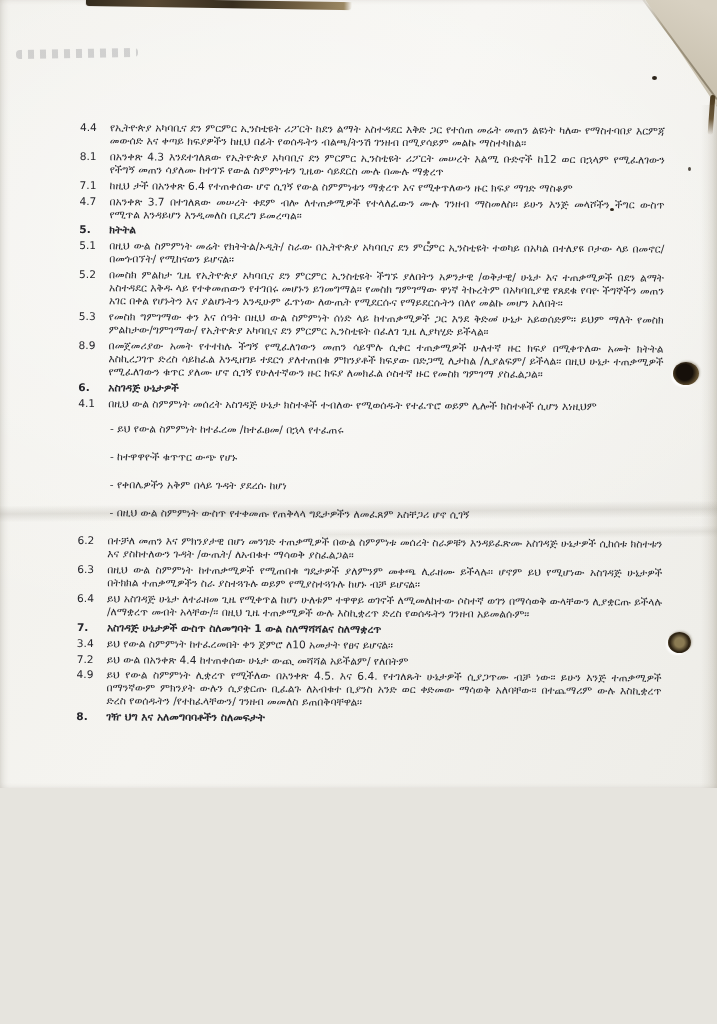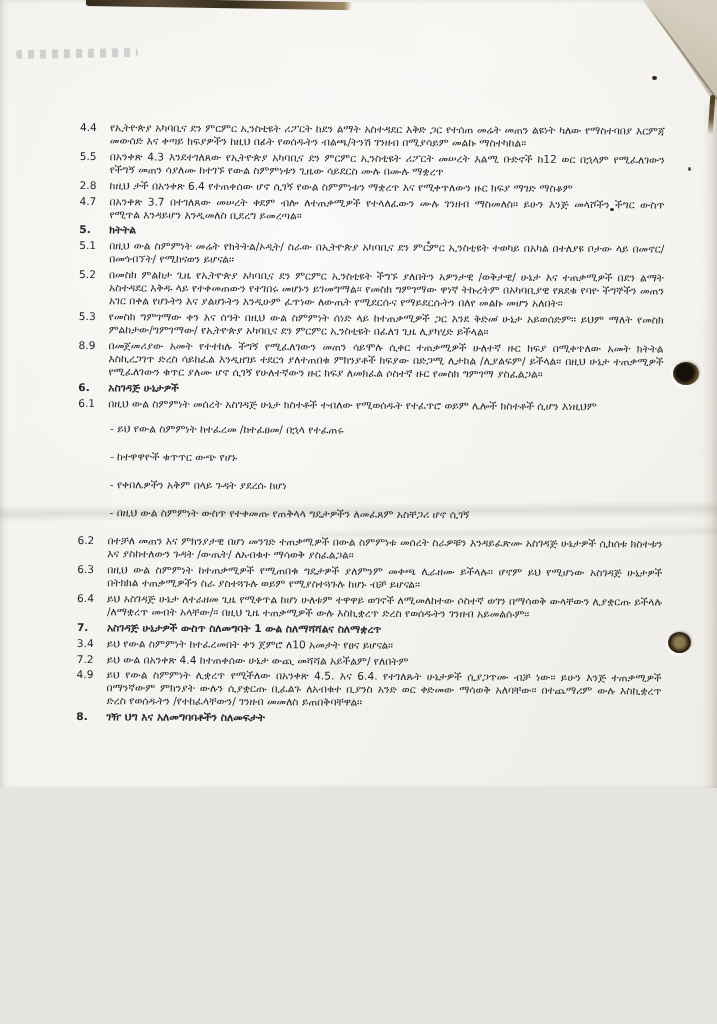--- a/index.html
+++ b/index.html
@@ -127,25 +127,25 @@
   <div class="speck s5"></div>
   <div class="speck s6"></div>
 
   <div class="textblock">
 
     <div class="item">
       <span class="num">4.4</span>
       <span class="txt">የኢትዮጵያ አካባቢና ደን ምርምር ኢንስቲዩት ሪፖርት ከደን ልማት አስተዳደር እቅድ ጋር የተሰጠ መሬት መጠን ልዩነት ካለው የማስተባበያ እርምጃ መውሰድ እና ቀጣይ ክፍያዎችን ከዚህ በፊት የወሰዱትን ብልጫ/ትንሽ ገንዘብ በሚያሳይም መልኩ ማስተካከል።</span>
     </div>
     <div class="item">
-      <span class="num">5.5</span>
+      <span class="num">8.1</span>
       <span class="txt">በአንቀጽ 4.3 እንደተገለጸው የኢትዮጵያ አካባቢና ደን ምርምር ኢንስቲዩት ሪፖርት መሠረት እልሚ ቡድኖች ከ12 ወር በኋላም የሚፈለገውን የችግኝ መጠን ሳያለሙ ከተገኙ የውል ስምምነቱን ጊዜው ሳይደርስ ሙሉ በሙሉ ማቋረጥ</span>
     </div>
     <div class="item">
-      <span class="num">2.8</span>
+      <span class="num">7.1</span>
       <span class="txt">ከዚህ ታች በአንቀጽ 6.4 የተጠቀሰው ሆኖ ሲገኝ የውል ስምምነቱን ማቋረጥ እና የሚቀጥለውን ዙር ክፍያ ማገድ ማስቆም</span>
     </div>
     <div class="item">
       <span class="num">4.7</span>
       <span class="txt">በአንቀጽ 3.7 በተገለጸው መሠረት ቀደም ብሎ ለተጠቃሚዎች የተላለፈውን ሙሉ ገንዘብ ማስመለስ። ይሁን እንጅ መላሾችን ችግር ውስጥ የሚጥል እንዳይሆን እንዲመለስ ቢደረግ ይመረጣል።</span>
     </div>
 
     <div class="item hdr">
       <span class="num">5.</span>
       <span class="txt">ክትትል</span>
@@ -165,21 +165,21 @@
     <div class="item">
       <span class="num">8.9</span>
       <span class="txt">በመጀመሪያው አመት የተተከሉ ችግኝ የሚፈለገውን መጠን ሳይሞሉ ሲቀር ተጠቃሚዎች ሁለተኛ ዙር ክፍያ በሚቀጥለው አመት ክትትል እስኪረጋገጥ ድረስ ሳይከፈል እንዲዘገይ ተደርጎ ያለተጠበቁ ምክንያቶች ክፍያው በድጋሚ ሊታከል /ሊያልፍም/ ይችላል። በዚህ ሁኔታ ተጠቃሚዎች የሚፈለገውን ቁጥር ያለሙ ሆኖ ሲገኝ የሁለተኛውን ዙር ክፍያ ለመክፈል ሶስተኛ ዙር የመስክ ግምገማ ያስፈልጋል።</span>
     </div>
 
     <div class="item hdr">
       <span class="num">6.</span>
       <span class="txt">አስገዳጅ ሁኔታዎች</span>
     </div>
     <div class="item">
-      <span class="num">6.1</span>
+      <span class="num">4.1</span>
       <span class="txt">በዚህ ውል ስምምነት መሰረት አስገዳጅ ሁኔታ ክስተቶች ተብለው የሚወሰዱት የተፈጥሮ ወይም ሌሎች ክስተቶች ሲሆን እነዚህም</span>
     </div>
 
     <div class="bullets">
       <div class="bullet">- ይህ የውል ስምምነት ከተፈረመ /ከተፈፀመ/ በኋላ የተፈጠሩ</div>
       <div class="bullet">- ከተዋዋዮች ቁጥጥር ውጭ የሆኑ</div>
       <div class="bullet">- የቀበሌዎችን አቅም በላይ ጉዳት ያደረሱ ከሆነ</div>
       <div class="bullet">- በዚህ ውል ስምምነት ውስጥ የተቀመጡ የጠቅላላ ግዴታዎችን ለመፈጸም አስቸጋሪ ሆኖ ሲገኝ</div>
     </div>
 

